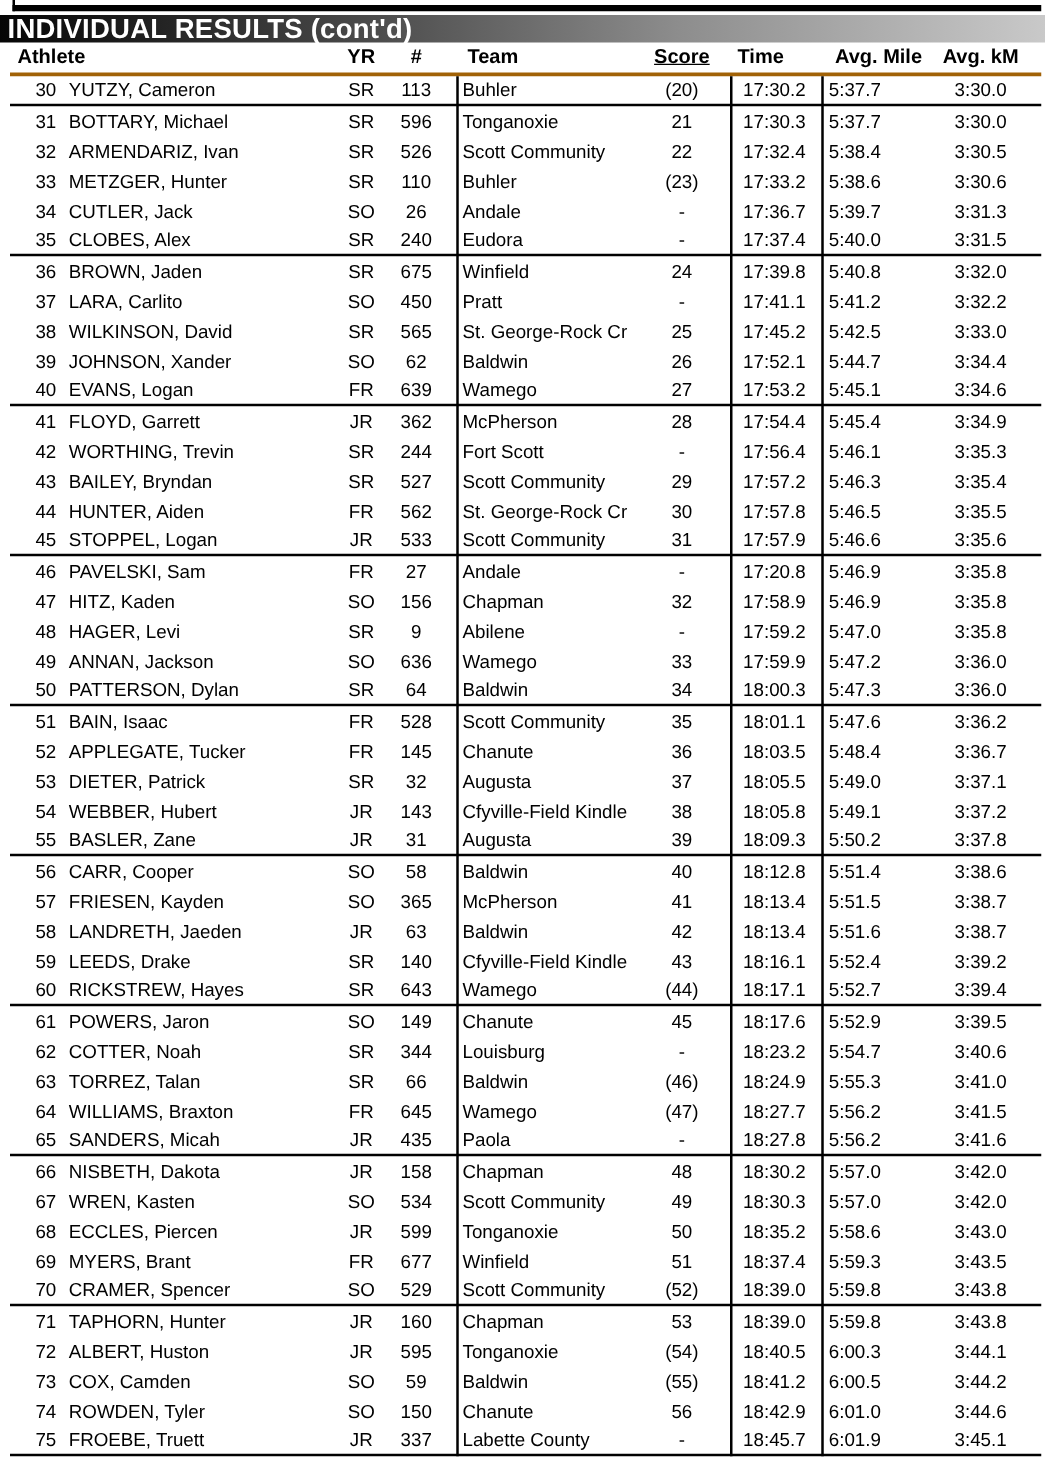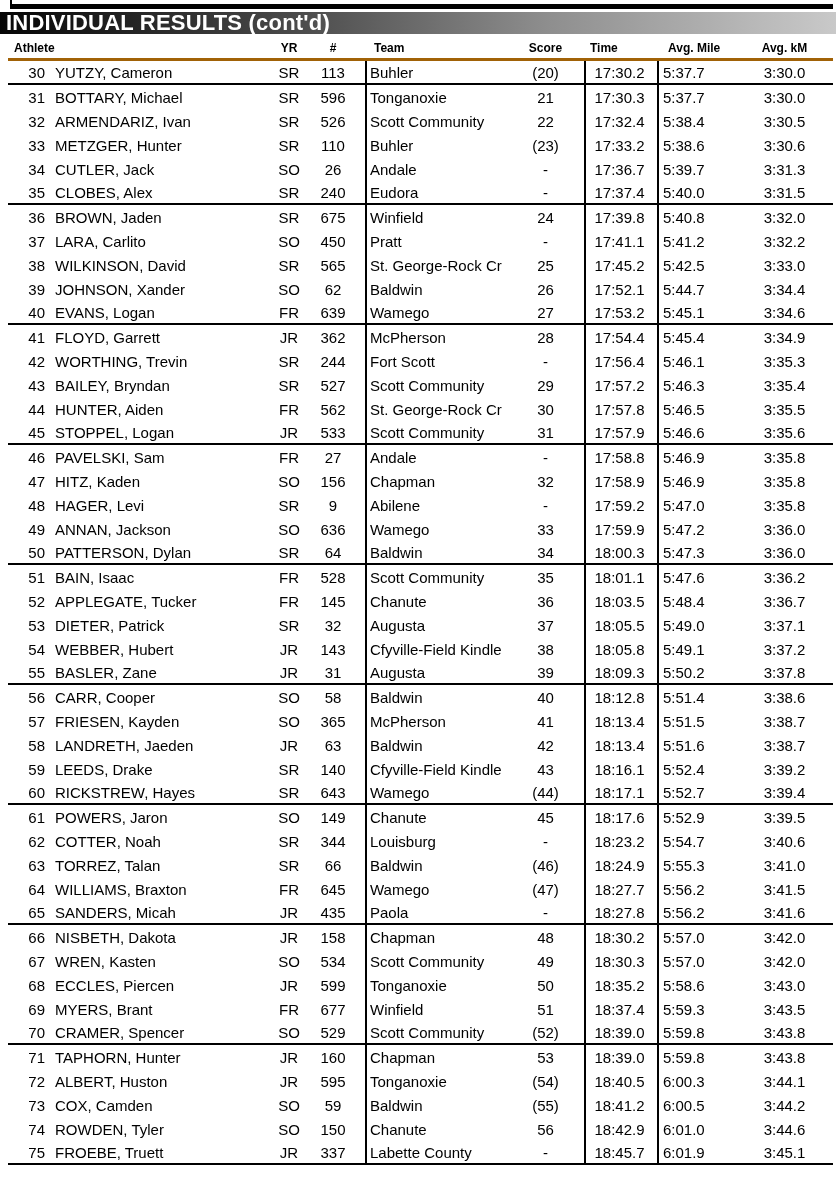--- a/index.html
+++ b/index.html
@@ -12,28 +12,28 @@
   .edge-bar  { position:absolute; left:10px; right:3px; top:4px; height:5px; background:#000; }
 
   
   .title-bar { position:absolute; top:12px; left:0; right:0; height:22px;
                background:linear-gradient(90deg,#050505 0%,#4a4a4a 35%,#8d8d8d 65%,#c9c9c9 100%);
                display:flex; align-items:center; }
   .title-bar span { color:#fff; font-weight:bold; font-size:22px; letter-spacing:0.2px; padding-left:6px; white-space:nowrap; }
 
   
   .header-row { position:absolute; top:34px; left:8px; width:825px; height:24px;
-                display:flex; align-items:flex-end; font-weight:bold; font-size:12px; padding-bottom:3px; }
+                display:flex; align-items:flex-end; font-weight:bold; font-size:16px; padding-bottom:3px; }
   .header-row > div { flex-shrink:0; white-space:nowrap; }
   .h-ath  { width:262px; padding-left:6px; }
   .h-yr   { width:38px;  text-align:center;margin-top:43px; }
   .h-num  { width:50px;  text-align:center; }
   .h-gap  { width:8px; }
   .h-team { width:140px; padding-left:8px; }
-  .h-score{ width:79px;  text-align:center; }
+  .h-score{ width:79px;  text-align:center;text-decoration:underline; }
   .h-time { width:73px;  padding-left:5px; }
   .h-mile { width:78px;  padding-left:10px; }
   .h-km   { width:97px;  text-align:center; }
 
   
   .tbody { position:absolute; top:58px; left:8px; width:825px; border-top:3px solid #a16207; }
   .row { display:flex; align-items:center; height:24px; font-size:15px; }
   .row > div { flex-shrink:0; white-space:nowrap; overflow:visible; }
   .row.group-end { border-bottom:2px solid #000; }
   .c-rank { width:40px;  text-align:right; padding-right:3px; }
@@ -291,21 +291,21 @@
   </div>
 
   <div class="row">
     <div class="c-rank">46</div>
     <div class="c-name">PAVELSKI, Sam</div>
     <div class="c-yr">FR</div>
     <div class="c-num">27</div>
     <div class="c-gap"></div>
     <div class="c-team">Andale</div>
     <div class="c-score">-</div>
-    <div class="c-time">17:58.8</div>
+    <div class="c-time">17:20.8</div>
     <div class="c-mile">5:46.9</div>
     <div class="c-km">3:35.8</div>
   </div>
 
   <div class="row">
     <div class="c-rank">47</div>
     <div class="c-name">HITZ, Kaden</div>
     <div class="c-yr">SO</div>
     <div class="c-num">156</div>
     <div class="c-gap"></div>

